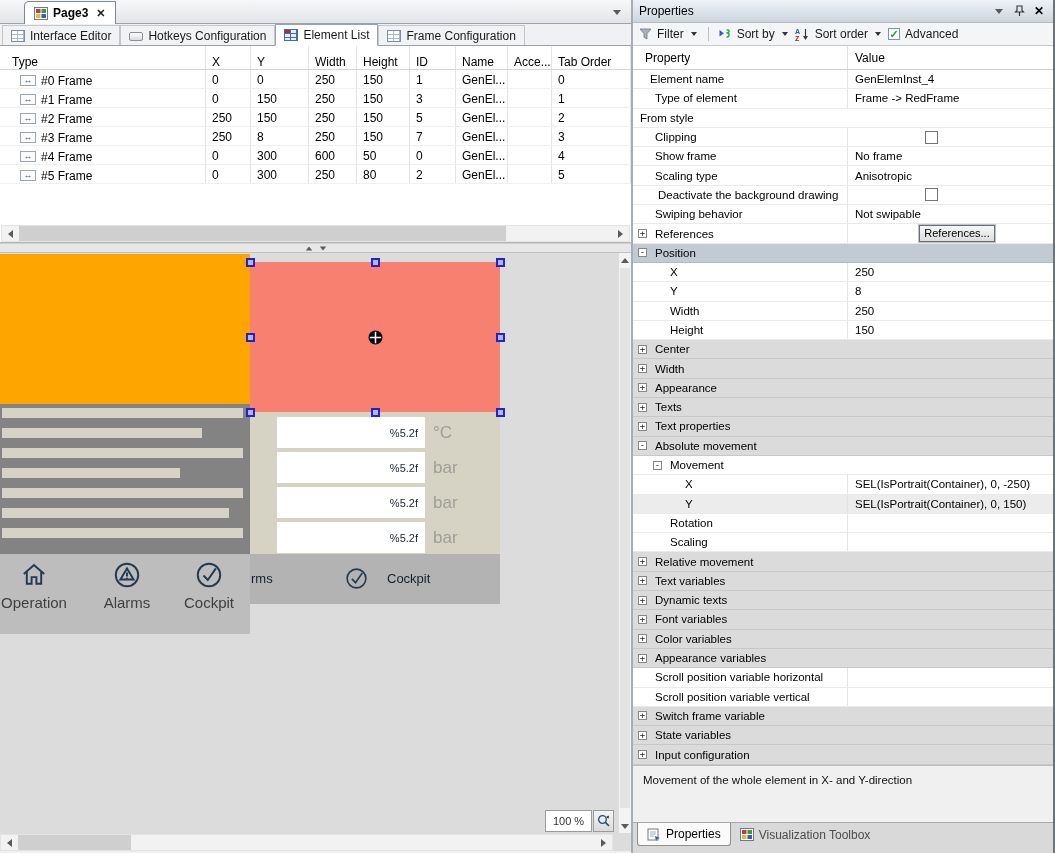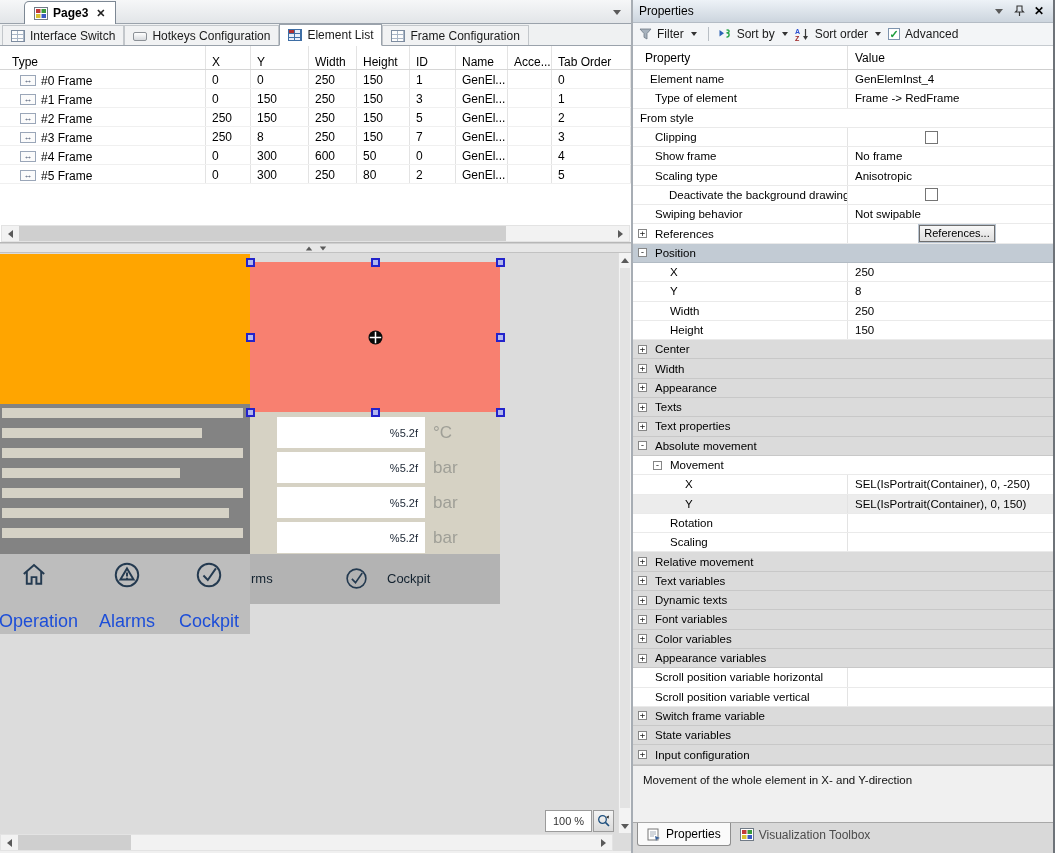--- a/index.html
+++ b/index.html
@@ -56,21 +56,21 @@
 
   
   #canvas{left:0;top:253px;width:631px;height:598px;background:#dcdcdc;overflow:hidden}
   .frame{position:absolute}
   .pbar{position:absolute;left:2px;height:10px}
   .vfield{position:absolute;left:27px;width:148px;height:31px;background:#fff;display:flex;align-items:center;justify-content:flex-end;
           padding-right:7px;font-size:11px;color:#1c2634}
   .vunit{position:absolute;left:183px;font-size:17px;color:#9f9f97;line-height:31px}
   .nav-item{position:absolute;width:70px;text-align:center}
   .nav-item svg{display:block;margin:0 auto}
-  .nav-label{font-size:18px;color:#1d4ed8;margin-top:21px}
+  .nav-label{font-size:15px;color:#404040;margin-top:4px}
   .handle{position:absolute;width:9px;height:9px;border:2px solid #2323cb;background:#b2b6ee;z-index:7}
   #crosshair{z-index:7}
   #canvas-vscroll{position:absolute;right:0;top:0;width:13px;height:580px;background:#f3f3f3;border-left:1px solid #dedede}
   #canvas-vscroll .vbtn{height:14px;display:flex;align-items:center;justify-content:center}
   #canvas-vscroll .vthumb{position:absolute;left:1px;right:1px;top:15px;height:540px;background:#e3e3e3}
   #canvas-hscroll{position:absolute;left:0;top:581px;width:613px;height:17px}
   #zoom-box{position:absolute;left:545px;top:557px;width:47px;height:22px;background:#fff;border:1px solid #9b9b9b;
             font-size:11px;color:#333;text-align:center;line-height:20px}
   #zoom-btn{position:absolute;left:593px;top:557px;width:21px;height:22px;background:linear-gradient(#f4f4f4,#dadada);
             border:1px solid #9b9b9b;display:flex;align-items:center;justify-content:center}
@@ -130,21 +130,21 @@
       </svg>
       <span>Page3</span>
       <span class="doc-x">✕</span>
     </div>
     <span class="bar-caret tri d"></span>
   </div>
 
   <div class="abs" id="editor-tabbar">
       <div class="etab">
         <span class="tico t0"></span>
-        <span>Interface Switch</span>
+        <span>Interface Editor</span>
       </div>
       <div class="etab">
         <span class="tico t1"></span>
         <span>Hotkeys Configuration</span>
       </div>
       <div class="etab active">
         <span class="tico t2"></span>
         <span>Element List</span>
       </div>
       <div class="etab">
@@ -440,21 +440,21 @@
           <div class="pval">No frame</div>
         </div>
         <div class="prow bg-white">
           <div class="plab" style="padding-left: 5px;">
             <span class="ptoggle hid">+</span>
             <span>Scaling type</span>
           </div>
           <div class="pval">Anisotropic</div>
         </div>
         <div class="prow bg-white">
-          <div class="plab" style="padding-left: 19px;">
+          <div class="plab" style="padding-left: 8px;">
             <span class="ptoggle hid">+</span>
             <span>Deactivate the background drawing</span>
           </div>
           <div class="pval">
             <span class="pcheck"></span>
           </div>
         </div>
         <div class="prow bg-white">
           <div class="plab" style="padding-left: 5px;">
             <span class="ptoggle hid">+</span>

